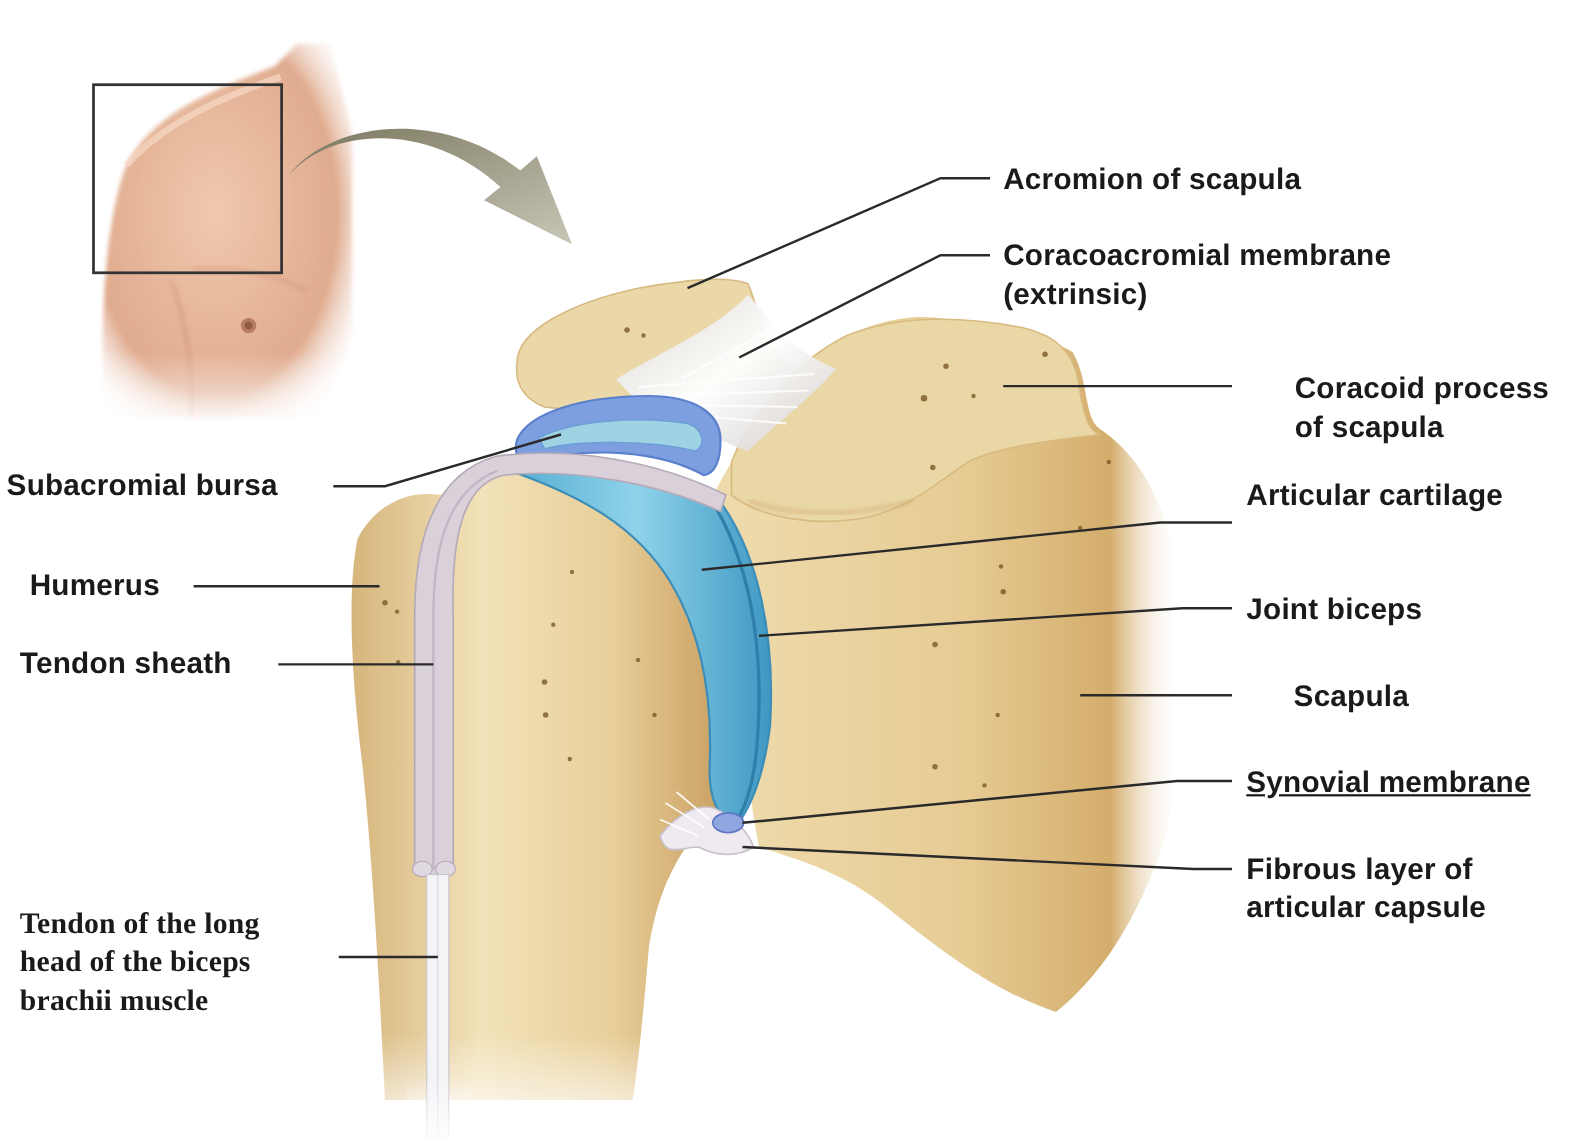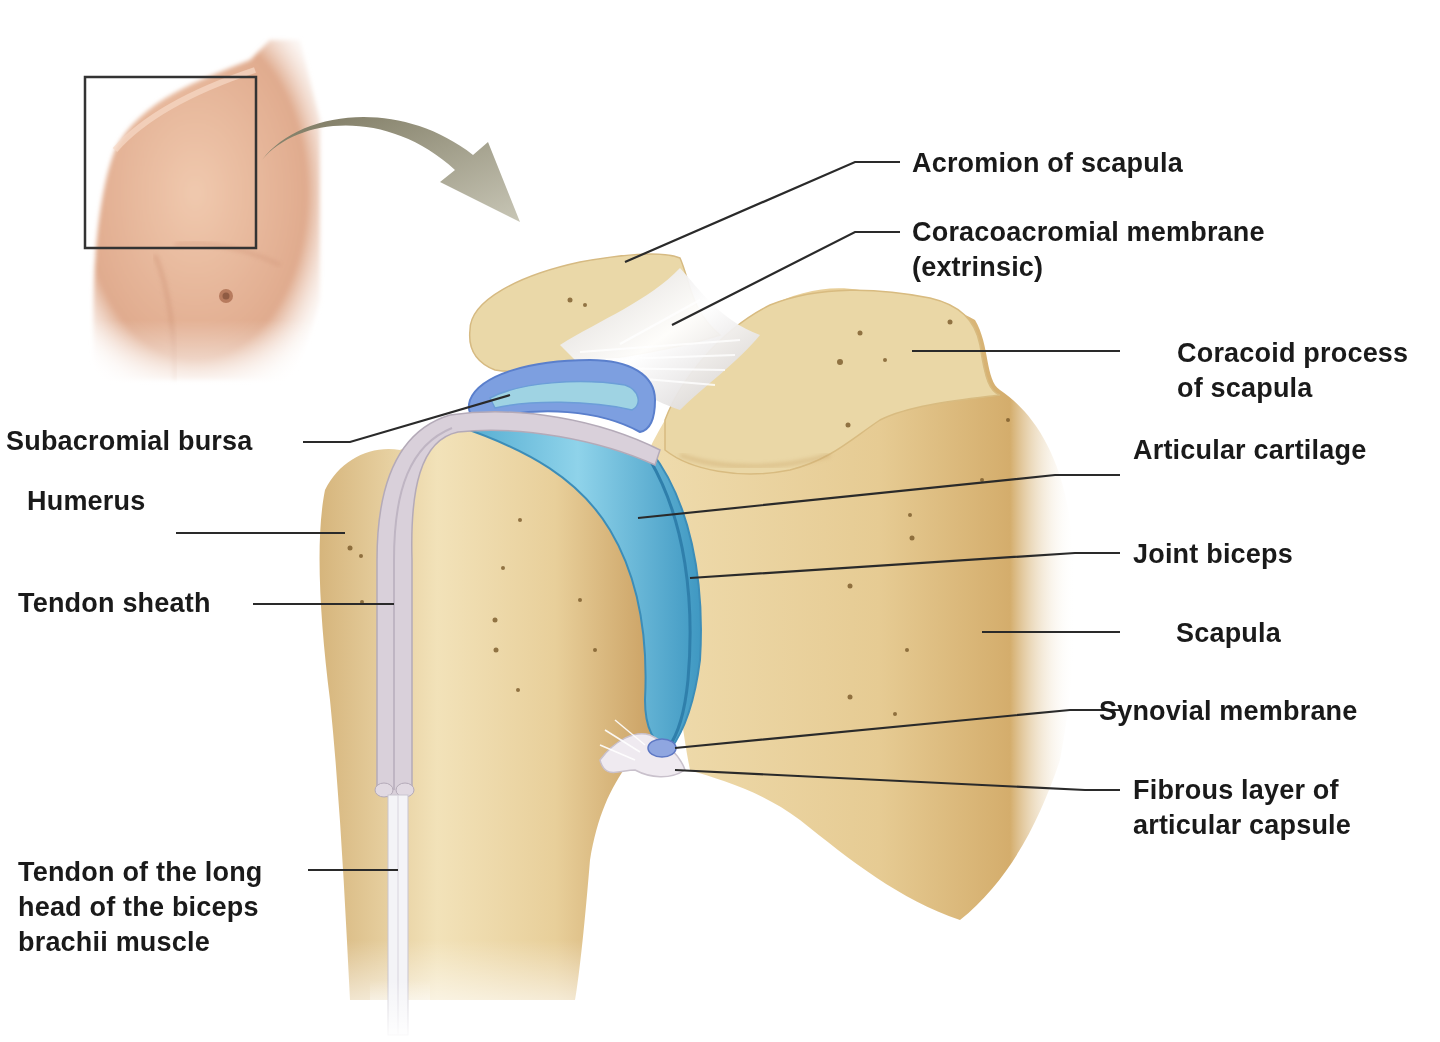--- a/index.html
+++ b/index.html
@@ -196,24 +196,24 @@
 
   
   <div class="label" style="left:912px; top:146px;">Acromion of scapula</div>
   <div class="label" style="left:912px; top:215px;">Coracoacromial membrane
 (extrinsic)</div>
   <div class="label" style="left:1133px; top:336px;margin-left:44px;">Coracoid process
 of scapula</div>
   <div class="label" style="left:1133px; top:433px;">Articular cartilage</div>
   <div class="label" style="left:1133px; top:537px;">Joint biceps</div>
   <div class="label" style="left:1176px; top:616px;">Scapula</div>
-  <div class="label" style="left:1099px; top:694px;">Synovial membrane</div>
+  <div class="label" style="left:1133px; top:694px;text-decoration:underline;">Synovial membrane</div>
   <div class="label" style="left:1133px; top:773px;">Fibrous layer of
 articular capsule</div>
 
   
   <div class="label" style="left:6px; top:424px;">Subacromial bursa</div>
-  <div class="label" style="left:27px; top:484px;">Humerus</div>
+  <div class="label" style="left:27px; top:515px;">Humerus</div>
   <div class="label" style="left:18px; top:586px;">Tendon sheath</div>
-  <div class="label" style="left:18px; top:855px;">Tendon of the long
+  <div class="label" style="left:18px; top:822px;font-family:Liberation Serif, serif;">Tendon of the long
 head of the biceps
 brachii muscle</div>
 </div>
 
 </body></html>

